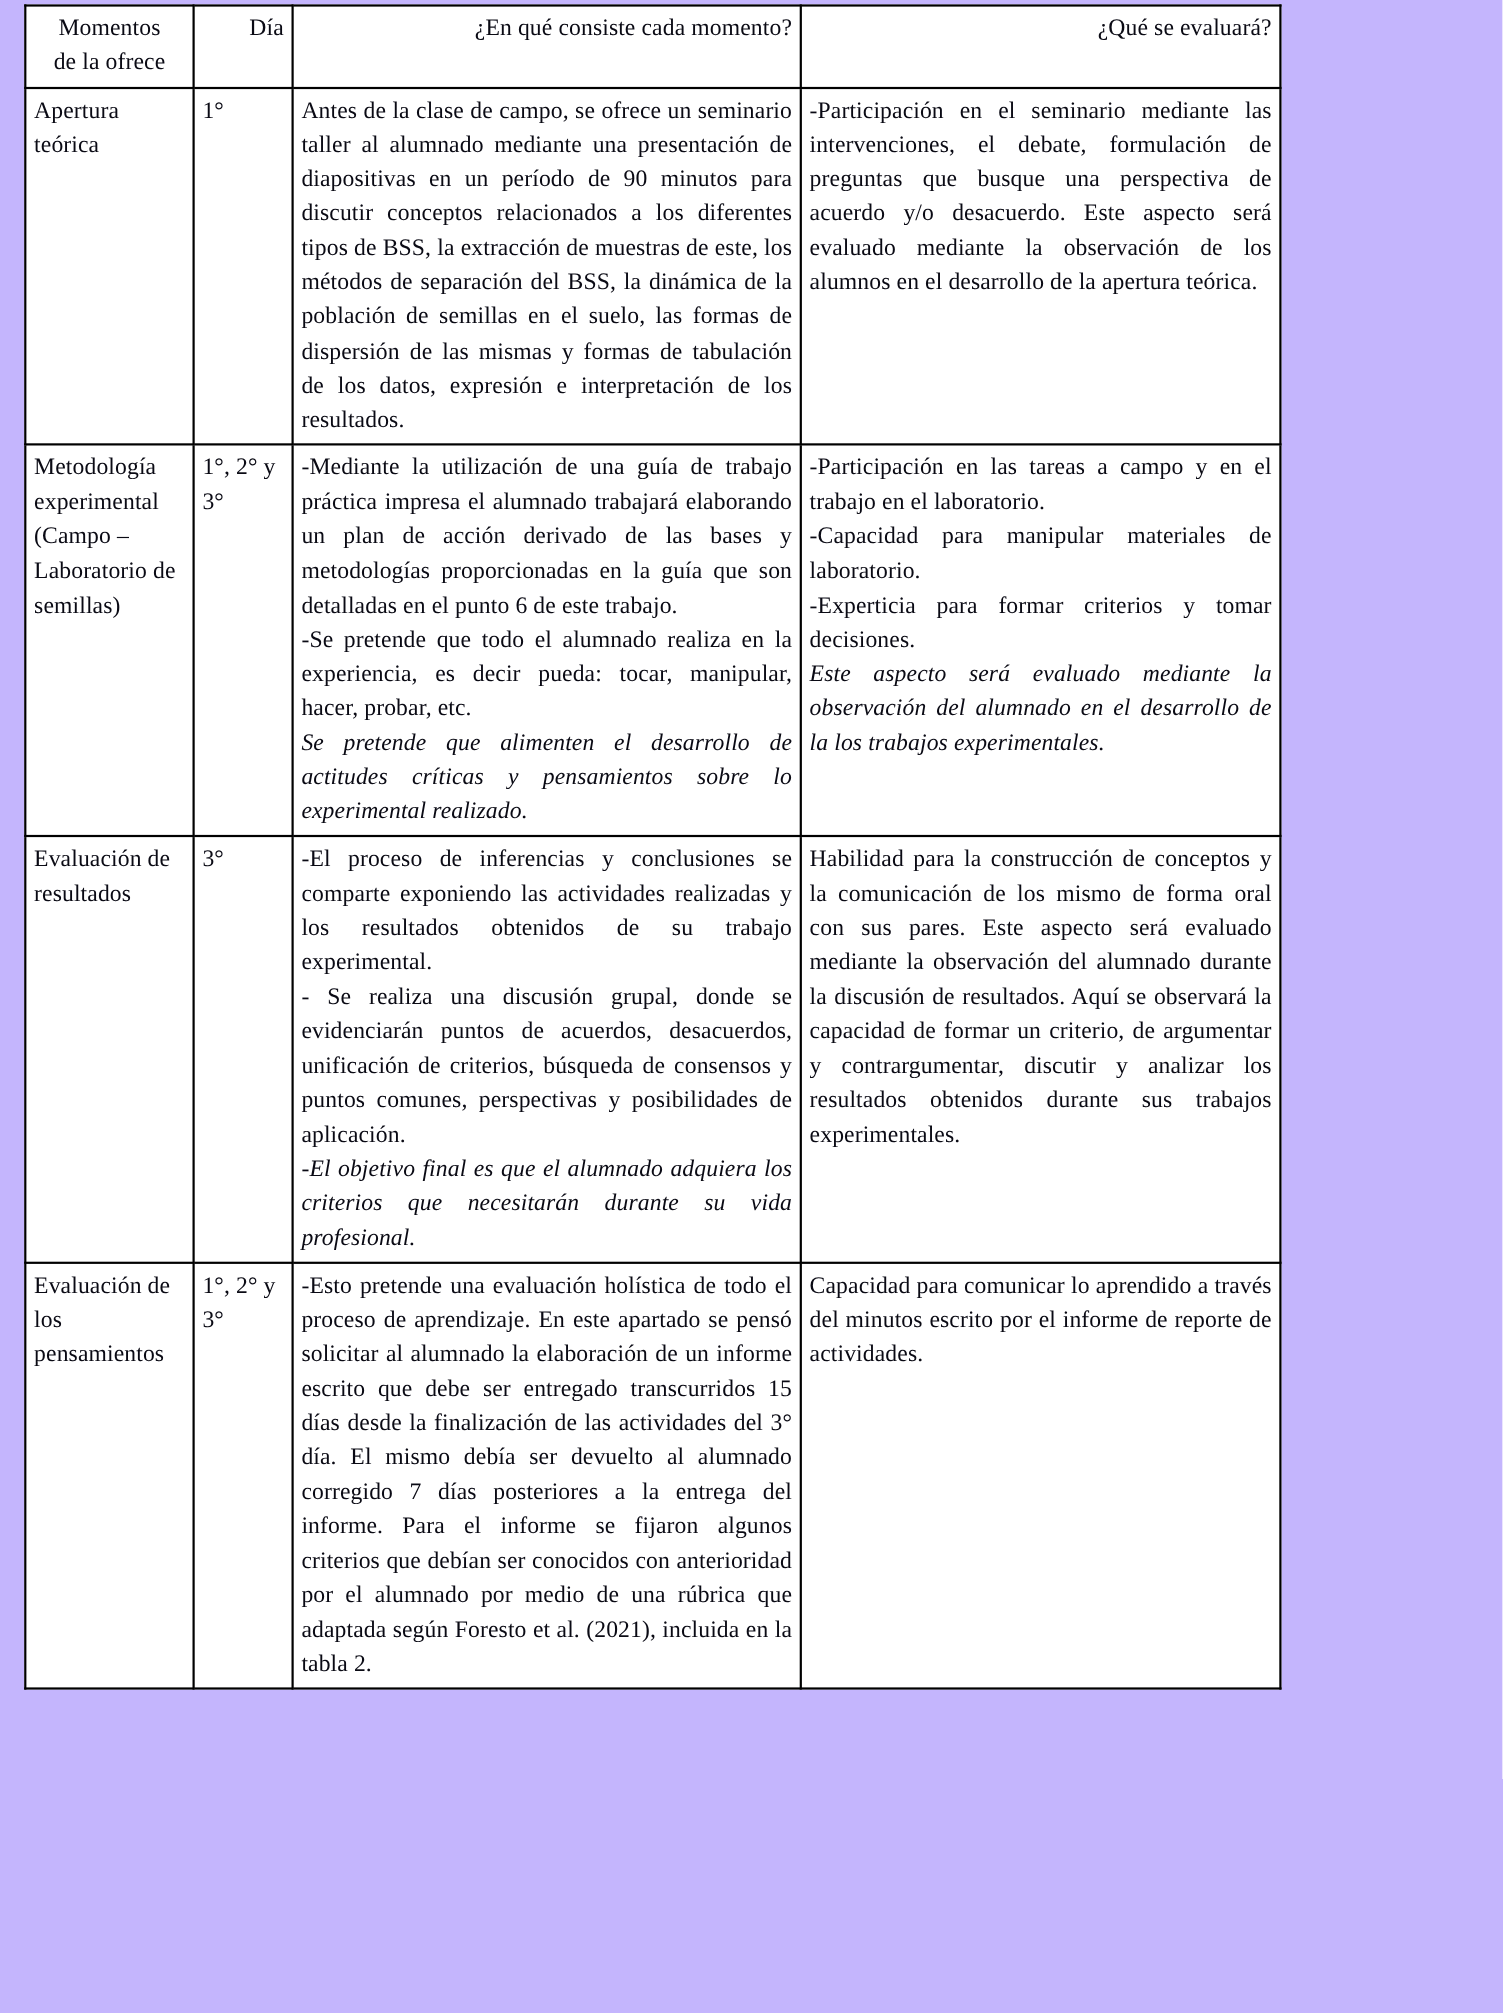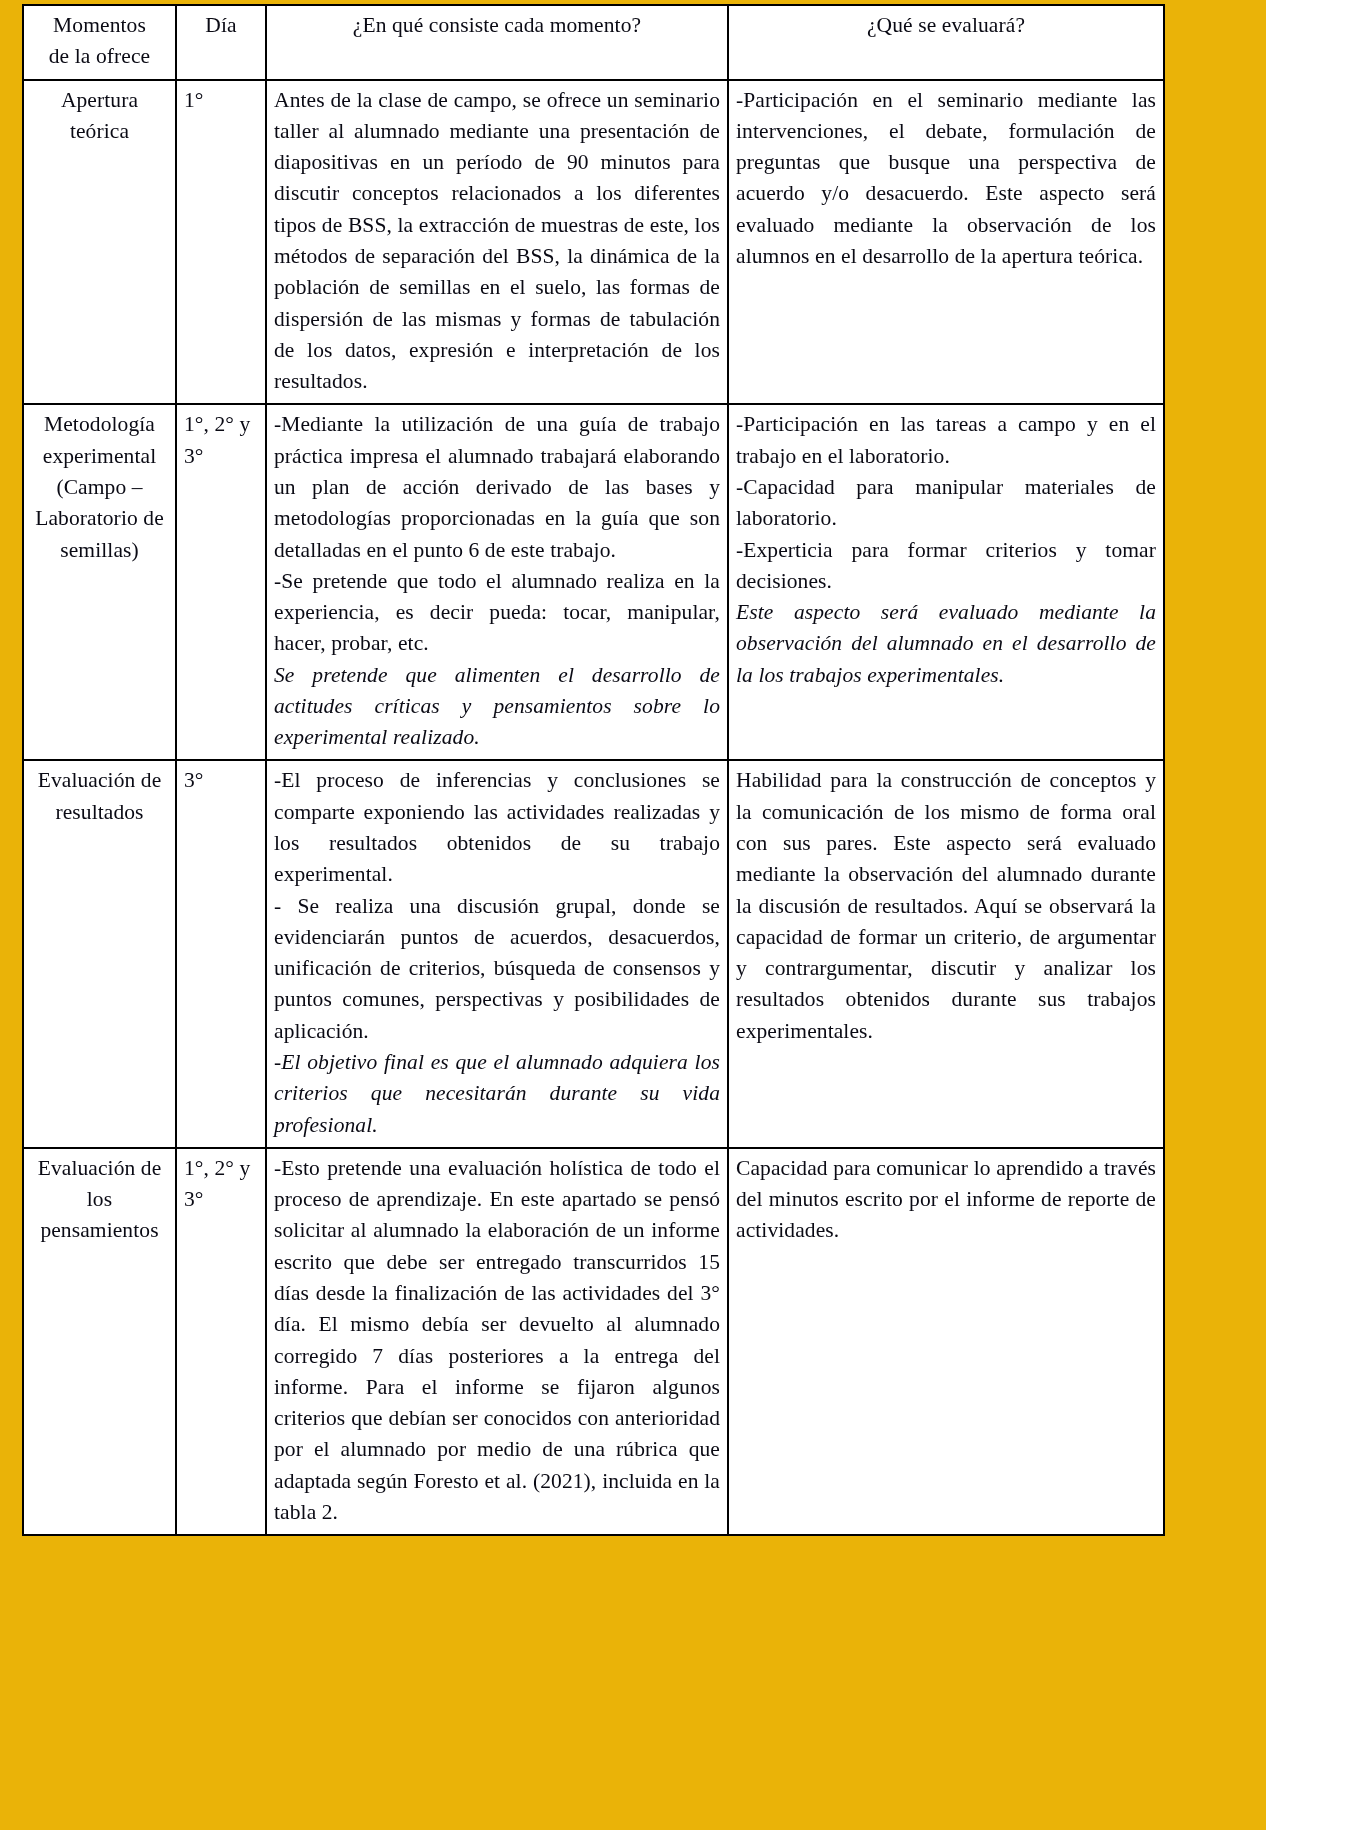--- a/index.html
+++ b/index.html
@@ -10,23 +10,23 @@
   body {
     width: 1366px;
     height: 1830px;
     font-family: "Liberation Serif", "DejaVu Serif", serif;
     color: #0a0a14;
     overflow: hidden;
   }
 
   .page {
     position: relative;
-    width: 1266px;
+    width: 1366px;
     height: 1830px;
-    background: #eab308;
+    background: #c4b5fd;
   }
 
   .table-wrap {
     position: absolute;
     left: 22px;
     top: 4px;
     width: 1141px;
   }
 
   table.momentos {
@@ -48,32 +48,32 @@
   }
 
   
   col.c1 { width: 153px; }
   col.c2 { width: 90px; }
   col.c3 { width: 462px; }
   col.c4 { width: 436px; }
 
   
   thead td {
-    text-align: center;
+    text-align: right;
     padding-top: 6px;
     padding-bottom: 8px;
   }
   thead td.h-left {
     text-align: center;
   }
   .hdr-line { display: block; }
 
   
   td.c-label {
-    text-align: center;
+    text-align: left;
     hyphens: manual;
   }
   td.c-day {
     text-align: left;
     white-space: pre-line;
   }
   td.c-body {
     text-align: justify;
     text-justify: inter-word;
     hyphens: manual;

